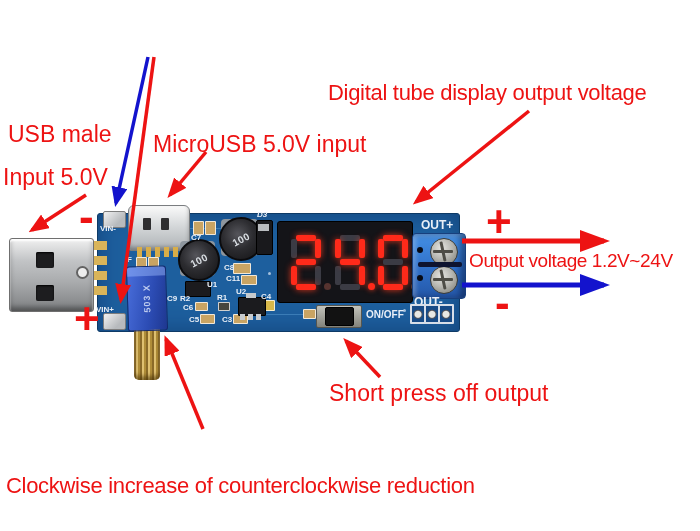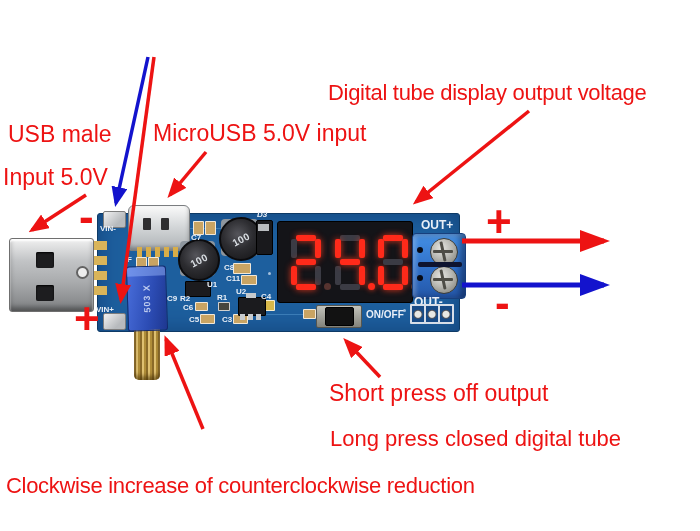--- a/index.html
+++ b/index.html
@@ -241,24 +241,24 @@
     <line x1="206" y1="152" x2="170" y2="195" stroke="#ed1313" stroke-width="3.5" marker-end="url(#mr)"></line>
     <line x1="529" y1="111" x2="416" y2="202" stroke="#ed1313" stroke-width="3.5" marker-end="url(#mr)"></line>
     <line x1="462" y1="241" x2="604" y2="241" stroke="#ed1313" stroke-width="5" marker-end="url(#mrL)"></line>
     <line x1="462" y1="285" x2="604" y2="285" stroke="#1313cd" stroke-width="5" marker-end="url(#mbL)"></line>
     <line x1="380" y1="377" x2="346" y2="341" stroke="#ed1313" stroke-width="3.5" marker-end="url(#mr)"></line>
     <line x1="203" y1="429" x2="166" y2="339" stroke="#ed1313" stroke-width="3.5" marker-end="url(#mr)"></line>
   </svg>
 
   <div class="ann" style="left:328px;top:81px;font-size:22px;letter-spacing:-0.3px;">Digital tube display output voltage</div>
   <div class="ann" style="left:8px;top:122px;font-size:23px;">USB male</div>
-  <div class="ann" style="left:153px;top:121px;font-size:23px;">MicroUSB 5.0V input</div>
+  <div class="ann" style="left:153px;top:132px;font-size:23px;">MicroUSB 5.0V input</div>
   <div class="ann" style="left:3px;top:165px;font-size:23px;">Input 5.0V</div>
+  <div class="ann" style="left:469px;top:251px;font-size:19px;letter-spacing:-0.4px;">Output voltage 1.2V~24V</div>
   <div class="ann" style="left:329px;top:381px;font-size:23px;">Short press off output</div>
-  <div class="ann" style="left:330px;top:427px;font-size:22px;">Long press closed digital tube</div>
   <div class="ann" style="left:6px;top:474px;font-size:22px;letter-spacing:-0.3px;">Clockwise increase of counterclockwise reduction</div>
 
   <div class="sign" style="left:79px;top:197px;">-</div>
   <div class="sign" style="left:74px;top:299px;">+</div>
   <div class="sign" style="left:486px;top:202px;">+</div>
   <div class="sign" style="left:495px;top:283px;">-</div>
 
 </div>
 
 </body></html>

